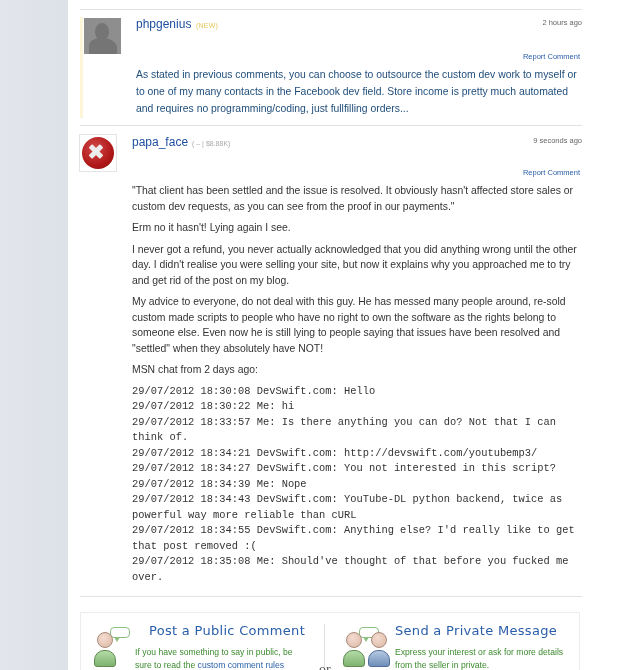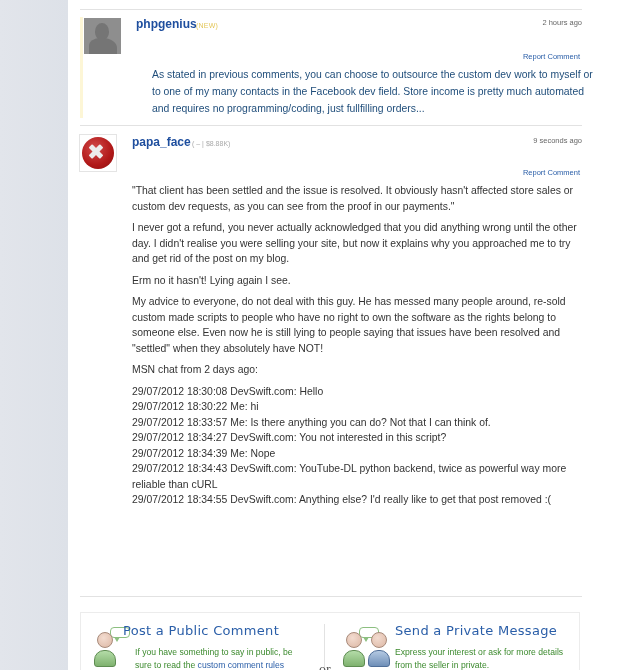--- a/index.html
+++ b/index.html
@@ -36,39 +36,39 @@
     }
     .avatar-gray .head {
       position: absolute; left: 11px; top: 5px; width: 14px; height: 17px;
       background: #757575; border-radius: 50% 50% 45% 45%;
     }
     .avatar-gray .body {
       position: absolute; left: 5px; top: 20px; width: 28px; height: 20px;
       background: #757575; border-radius: 40% 50% 0 0;
     }
     .username {
-      position: absolute; font-size: 12px; font-weight: bold; color: #1e4e9e;
+      position: absolute; font-size: 12px; font-weight: normal; color: #1e4e9e;
       text-decoration: none;
     }
     .badge-new {
       position: absolute; font-size: 7px; color: #e4c75a; letter-spacing: 0.2px;
     }
     .badge-stat {
       position: absolute; font-size: 7px; color: #aaaaaa;
     }
     .timestamp {
       position: absolute; font-size: 7.5px; color: #666666; text-align: left;
     }
     .report {
       position: absolute; font-size: 7.5px; color: #2a5ea8; text-align: right;
       text-decoration: none;
     }
     .body1 {
       position: absolute; left: 136px; top: 66px; width: 446px;
-      font-size: 10.4px; line-height: 17px; color: #1f4d7a; margin-left: 16px;
+      font-size: 10.4px; line-height: 17px; color: #1f4d7a;
     }
     
     .avatar-x {
       position: absolute; left: 79px; top: 134px; width: 38px; height: 38px;
       border: 1px solid #e4e4e4; background: #fff;
     }
     .avatar-x .circle {
       position: absolute; left: 2px; top: 2px; width: 32px; height: 32px;
       border-radius: 50%;
       background: radial-gradient(circle at 40% 35%, #d24a4a 0%, #b01818 60%, #8a0f0f 100%);
@@ -77,21 +77,21 @@
       position: absolute; left: 8px; top: 13.5px; width: 16px; height: 5px;
       background: #ececec; border-radius: 1px;
     }
     .avatar-x .bar.b1 { transform: rotate(45deg); }
     .avatar-x .bar.b2 { transform: rotate(-45deg); }
     .body2 {
       position: absolute; left: 132px; top: 183px; width: 450px;
       font-size: 10.4px; line-height: 15.5px; color: #333333;
     }
     .body2 p { margin-bottom: 6px; }
-    .body2 .chat-line { display: block; }
+    .body2 .chat-line { display: block; font-family: Liberation Mono, monospace; }
     .comment2-divider {
       position: absolute; left: 80px; top: 596px; width: 502px; height: 1px;
       background: #e2e2e2;
     }
     
     .action-box {
       position: absolute; left: 80px; top: 612px; width: 500px; height: 70px;
       border: 1px solid #ececec; background: #ffffff;
     }
     .action-title {
@@ -160,45 +160,47 @@
   <div class="bar b1"></div>
   <div class="bar b2"></div>
 </div>
 <a class="username" style="left:132px; top:135px;">papa_face</a>
 <span class="badge-stat" style="left:192px; top:140px;">( – | $8.88K)</span>
 <span class="timestamp" style="right:58px; top:136px;">9 seconds ago</span>
 <a class="report" style="right:60px; top:168px;">Report Comment</a>
 
 <div class="body2">
   <p>"That client has been settled and the issue is resolved. It obviously hasn't affected store sales or custom dev requests, as you can see from the proof in our payments."</p>
+  <p>Erm no it hasn't! Lying again I see.</p>
   <p>I never got a refund, you never actually acknowledged that you did anything wrong until the other day. I didn't realise you were selling your site, but now it explains why you approached me to try and get rid of the post on my blog.</p>
-  <p>Erm no it hasn't! Lying again I see.</p>
   <p>My advice to everyone, do not deal with this guy. He has messed many people around, re-sold custom made scripts to people who have no right to own the software as the rights belong to someone else. Even now he is still lying to people saying that issues have been resolved and "settled" when they absolutely have NOT!</p>
   <p>MSN chat from 2 days ago:</p>
   <div>
     <span class="chat-line">29/07/2012 18:30:08 DevSwift.com: Hello</span>
     <span class="chat-line">29/07/2012 18:30:22 Me: hi</span>
     <span class="chat-line">29/07/2012 18:33:57 Me: Is there anything you can do? Not that I can think of.</span>
+    <span class="chat-line">29/07/2012 18:34:21 DevSwift.com: http://devswift.com/youtubemp3/</span>
     <span class="chat-line">29/07/2012 18:34:27 DevSwift.com: You not interested in this script?</span>
     <span class="chat-line">29/07/2012 18:34:39 Me: Nope</span>
     <span class="chat-line">29/07/2012 18:34:43 DevSwift.com: YouTube-DL python backend, twice as powerful way more reliable than cURL</span>
     <span class="chat-line">29/07/2012 18:34:55 DevSwift.com: Anything else? I'd really like to get that post removed :(</span>
+    <span class="chat-line">29/07/2012 18:35:08 Me: Should've thought of that before you fucked me over.</span>
   </div>
 </div>
 
 <div class="comment2-divider"></div>
 
 <div class="action-box"></div>
 
 <div class="bubble" style="left:110px; top:627px;"></div>
 <div class="person green" style="left:94px; top:632px;">
   <div class="p-head" style="left:3px; top:0px;"></div>
   <div class="p-body" style="left:0px; top:18px;"></div>
 </div>
-<a class="action-title" style="left:123px; top:623px;text-align:right;">Post a Public Comment</a>
+<a class="action-title" style="left:149px; top:623px;text-align:right;">Post a Public Comment</a>
 <div class="action-desc" style="left:135px; top:646px; width:175px;"><span>If you have something to say in public, be sure to read the </span><a>custom comment rules</a></div>
 
 <div class="or-divider"></div>
 <span class="or-text">or</span>
 
 <div class="bubble" style="left:359px; top:627px;"></div>
 <div class="person green" style="left:343px; top:632px;">
   <div class="p-head" style="left:3px; top:0px;"></div>
   <div class="p-body" style="left:0px; top:18px;"></div>
 </div>

